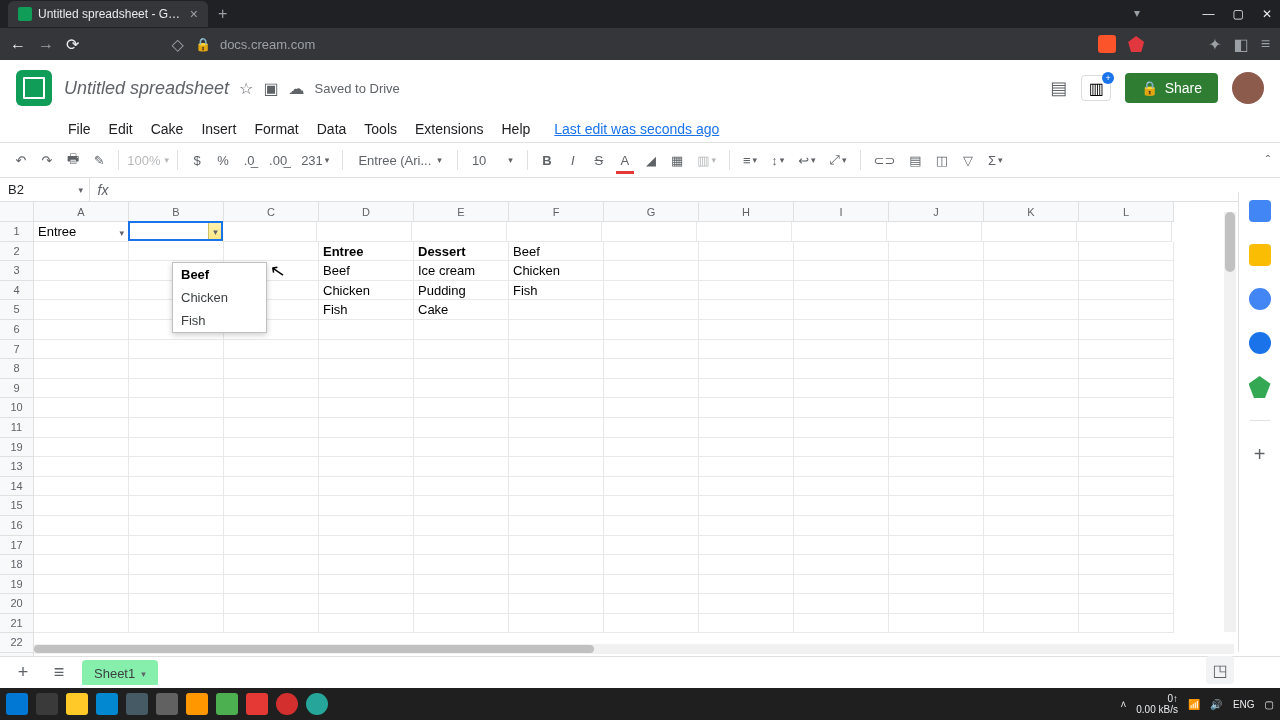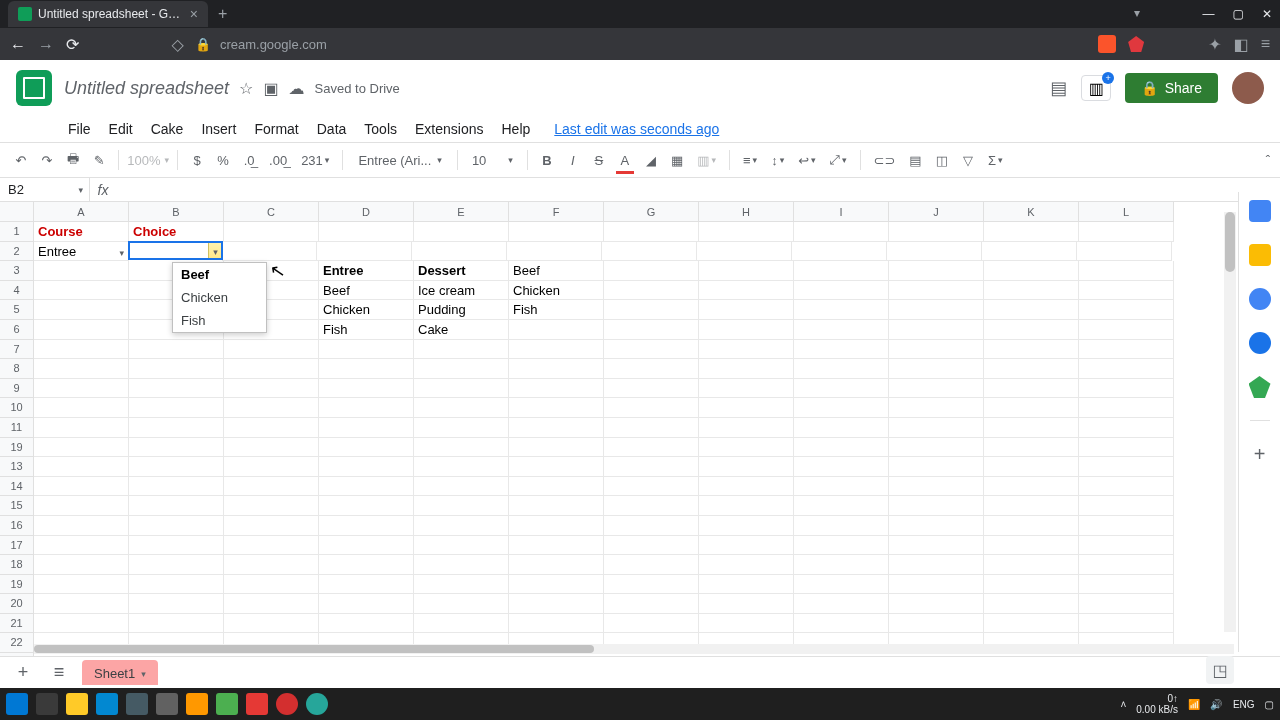--- a/index.html
+++ b/index.html
@@ -105,21 +105,21 @@
 .sp-plus { color:#5f6368; font-size:20px; }
 .sp-collapse { position:absolute; bottom:10px; right:14px; color:#5f6368; font-size:14px; }
 
 
 .vscroll { position:absolute; right:44px; top:212px; width:12px; height:420px; background:#f1f1f1; }
 .vscroll-thumb { position:absolute; top:0; left:1px; width:10px; height:60px; background:#c1c1c1; border-radius:5px; }
 
 
 .sheet-tabs { position:absolute; bottom:32px; left:0; right:0; height:32px; border-top:1px solid #e0e0e0; display:flex; align-items:center; padding:0 10px; gap:10px; background:#fff; }
 .sheet-tab-btn { width:26px; height:26px; display:flex; align-items:center; justify-content:center; color:#5f6368; cursor:pointer; font-size:18px; }
-.sheet-tab { padding:4px 12px; font-size:13px; color:#3c4043; border-radius:4px 4px 0 0; display:flex; align-items:center; gap:6px; background:#fca5a5; border-top:2px solid transparent; }
+.sheet-tab { padding:4px 12px; font-size:13px; color:#3c4043; border-radius:4px 4px 0 0; display:flex; align-items:center; gap:6px; background:#86efac; border-top:2px solid transparent; }
 .sheet-tab.active { font-weight:500; }
 .sheet-tab .chev { font-size:9px; color:#5f6368; }
 .explore-btn { position:absolute; right:46px; bottom:36px; width:28px; height:28px; background:#f1f3f4; border-radius:4px; display:flex; align-items:center; justify-content:center; color:#5f6368; }
 
 .hscroll { position:absolute; bottom:66px; left:34px; right:46px; height:10px; background:#f1f1f1; }
 .hscroll-thumb { position:absolute; left:0; top:1px; height:8px; width:560px; background:#c1c1c1; border-radius:4px; }
 
 
 .taskbar { position:absolute; bottom:0; left:0; right:0; height:32px; background:#1f1f1f; display:flex; align-items:center; padding:0 6px; gap:8px; }
 .taskbar .ticon { width:22px; height:22px; background:#3a3a3a; border-radius:3px; cursor:pointer; }
@@ -145,21 +145,21 @@
   </div>
 </div>
 
 <div class="browser-bar">
   <span class="nav-btn active">←</span>
   <span class="nav-btn">→</span>
   <span class="nav-btn active">⟳</span>
   <span class="nav-btn" style="margin-left:80px">◇</span>
   <div class="url-bar">
     <span class="lock-icon">🔒</span>
-    <span>cream.google.com</span>
+    <span>docs.cream.com</span>
   </div>
   <div class="browser-right-icons">
     <div class="brave-icon"></div>
     <div class="brave-icon2"></div>
     <span style="width:40px"></span>
     <span>✦</span>
     <span>◧</span>
     <span>≡</span>
   </div>
 </div>
@@ -305,34 +305,20 @@
       <div class="row-h">16</div>
       <div class="row-h">17</div>
       <div class="row-h">18</div>
       <div class="row-h">19</div>
       <div class="row-h">20</div>
       <div class="row-h">21</div>
       <div class="row-h">22</div>
     </div>
   <div class="cells" id="cells">
 
-    <div class="cell-row">
-        <div class="cell redbold">Course</div>
-        <div class="cell redbold">Choice</div>
-        <div class="cell"></div>
-        <div class="cell"></div>
-        <div class="cell"></div>
-        <div class="cell"></div>
-        <div class="cell"></div>
-        <div class="cell"></div>
-        <div class="cell"></div>
-        <div class="cell"></div>
-        <div class="cell"></div>
-        <div class="cell"></div>
-      </div>
       <div class="cell-row">
         <div class="cell dropdown">Entree</div>
         <div class="cell active-edit"><input style=""><div class="dropdown-arrow-highlight">▾</div></div>
         <div class="cell"></div>
         <div class="cell"></div>
         <div class="cell"></div>
         <div class="cell"></div>
         <div class="cell"></div>
         <div class="cell"></div>
         <div class="cell"></div>

